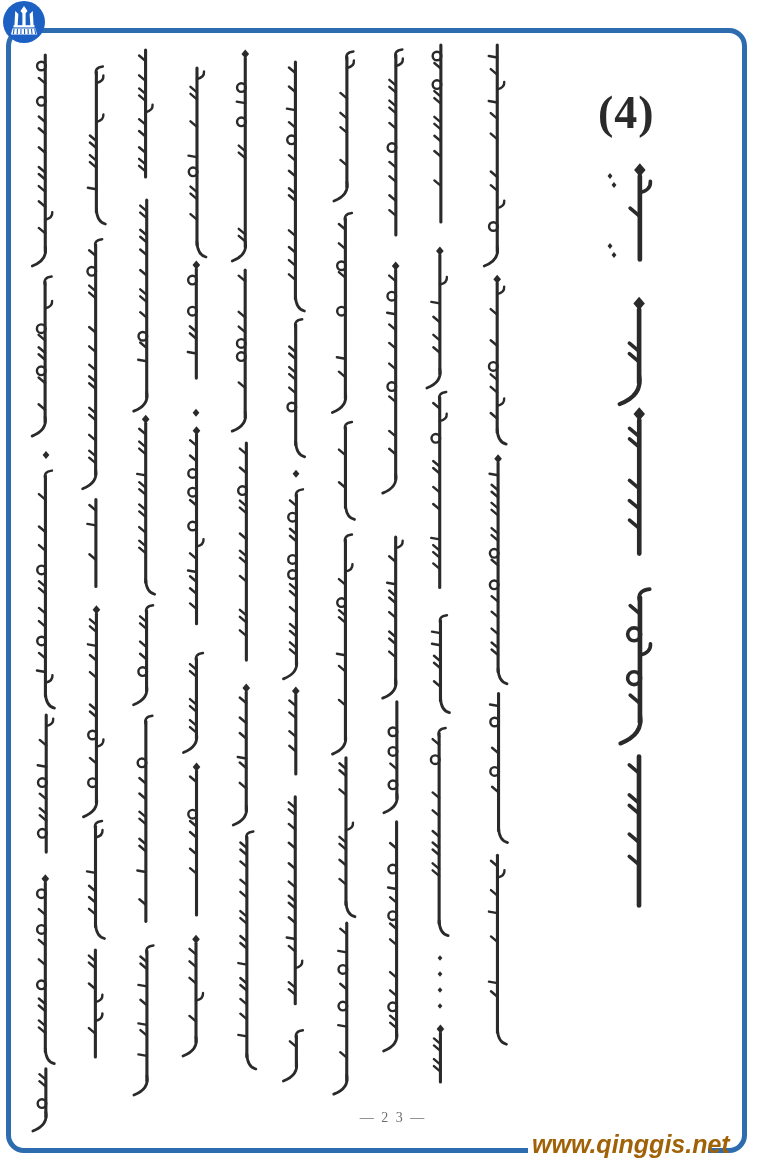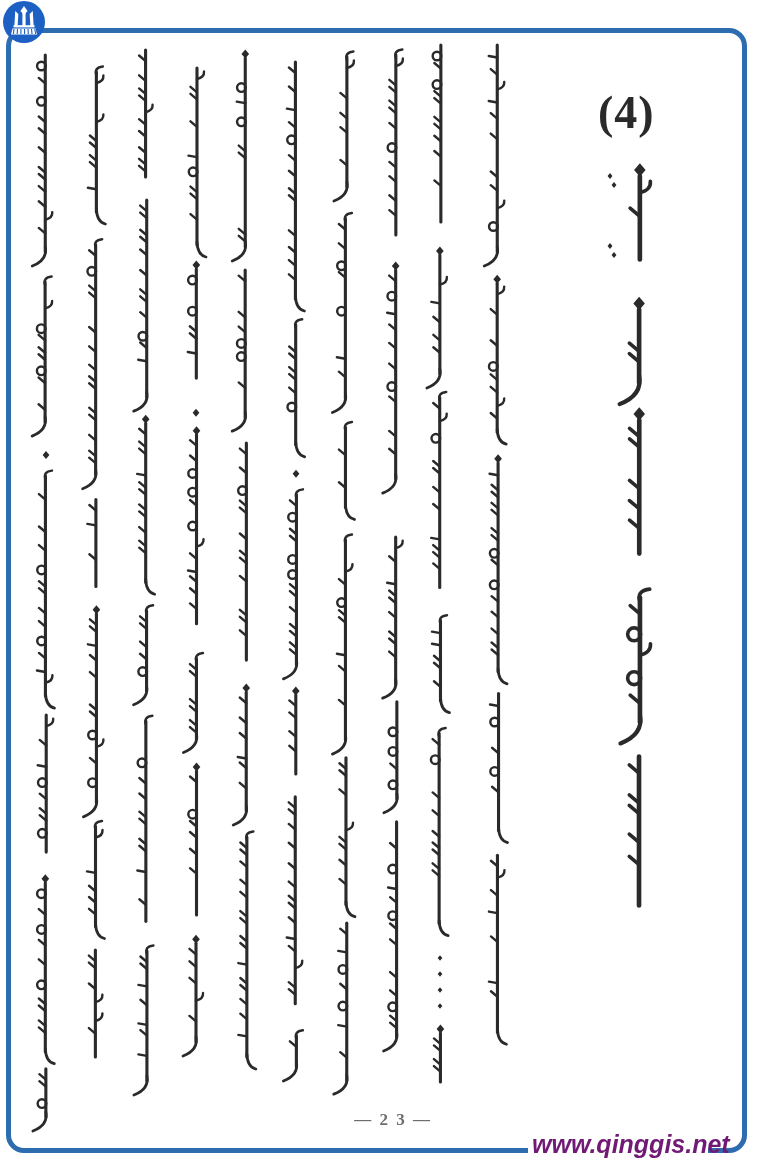--- a/index.html
+++ b/index.html
@@ -33,41 +33,40 @@
     color:#2a2a2a;
     z-index:3;
     letter-spacing:1px;
   }
   .page-number{
     position:absolute;
     left:308px;top:1110px;
     width:170px;
     text-align:center;
     font-family:"Liberation Serif",serif;
-    font-size:17px;
+    font-size:14px;
     color:#6e6e6e;
     letter-spacing:2px;
     z-index:3;
-    font-weight:bold;
   }
   .border-gap-patch{
     position:absolute;
     left:528px;top:1140px;
     width:180px;height:22px;
     background:#ffffff;
     z-index:4;
   }
   .website{
     position:absolute;
     left:532px;top:1130px;
     font-family:"Liberation Sans",sans-serif;
     font-style:italic;
     font-weight:700;
     font-size:25px;
-    color:#701a75;
+    color:#a16207;
     z-index:5;
     white-space:nowrap;
   }
   .logo{
     position:absolute;
     left:1px;top:0px;
     width:46px;height:46px;
     z-index:6;
   }
 </style>

